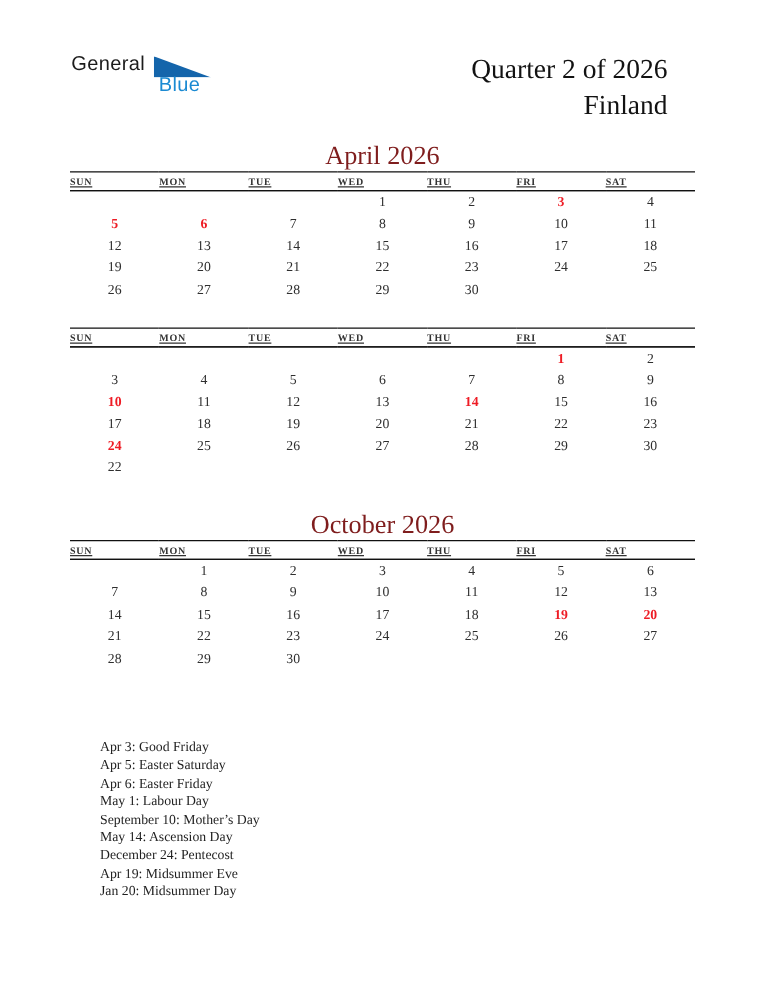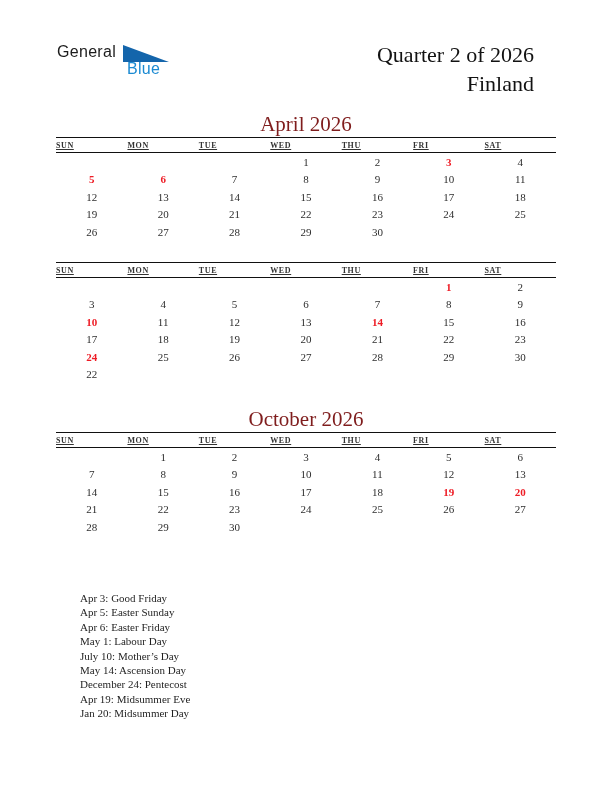--- a/index.html
+++ b/index.html
@@ -252,23 +252,23 @@
             <td></td>
             <td></td>
             <td></td>
           </tr>
         </tbody>
       </table>
   </section>
 
   <ul class="holidays">
       <li>Apr 3: Good Friday</li>
-      <li>Apr 5: Easter Sunday</li>
+      <li>Apr 5: Easter Saturday</li>
       <li>Apr 6: Easter Friday</li>
       <li>May 1: Labour Day</li>
-      <li>July 10: Mother’s Day</li>
+      <li>September 10: Mother’s Day</li>
       <li>May 14: Ascension Day</li>
       <li>December 24: Pentecost</li>
       <li>Apr 19: Midsummer Eve</li>
       <li>Jan 20: Midsummer Day</li>
     </ul>
 
 </div>
 
 </body></html>

